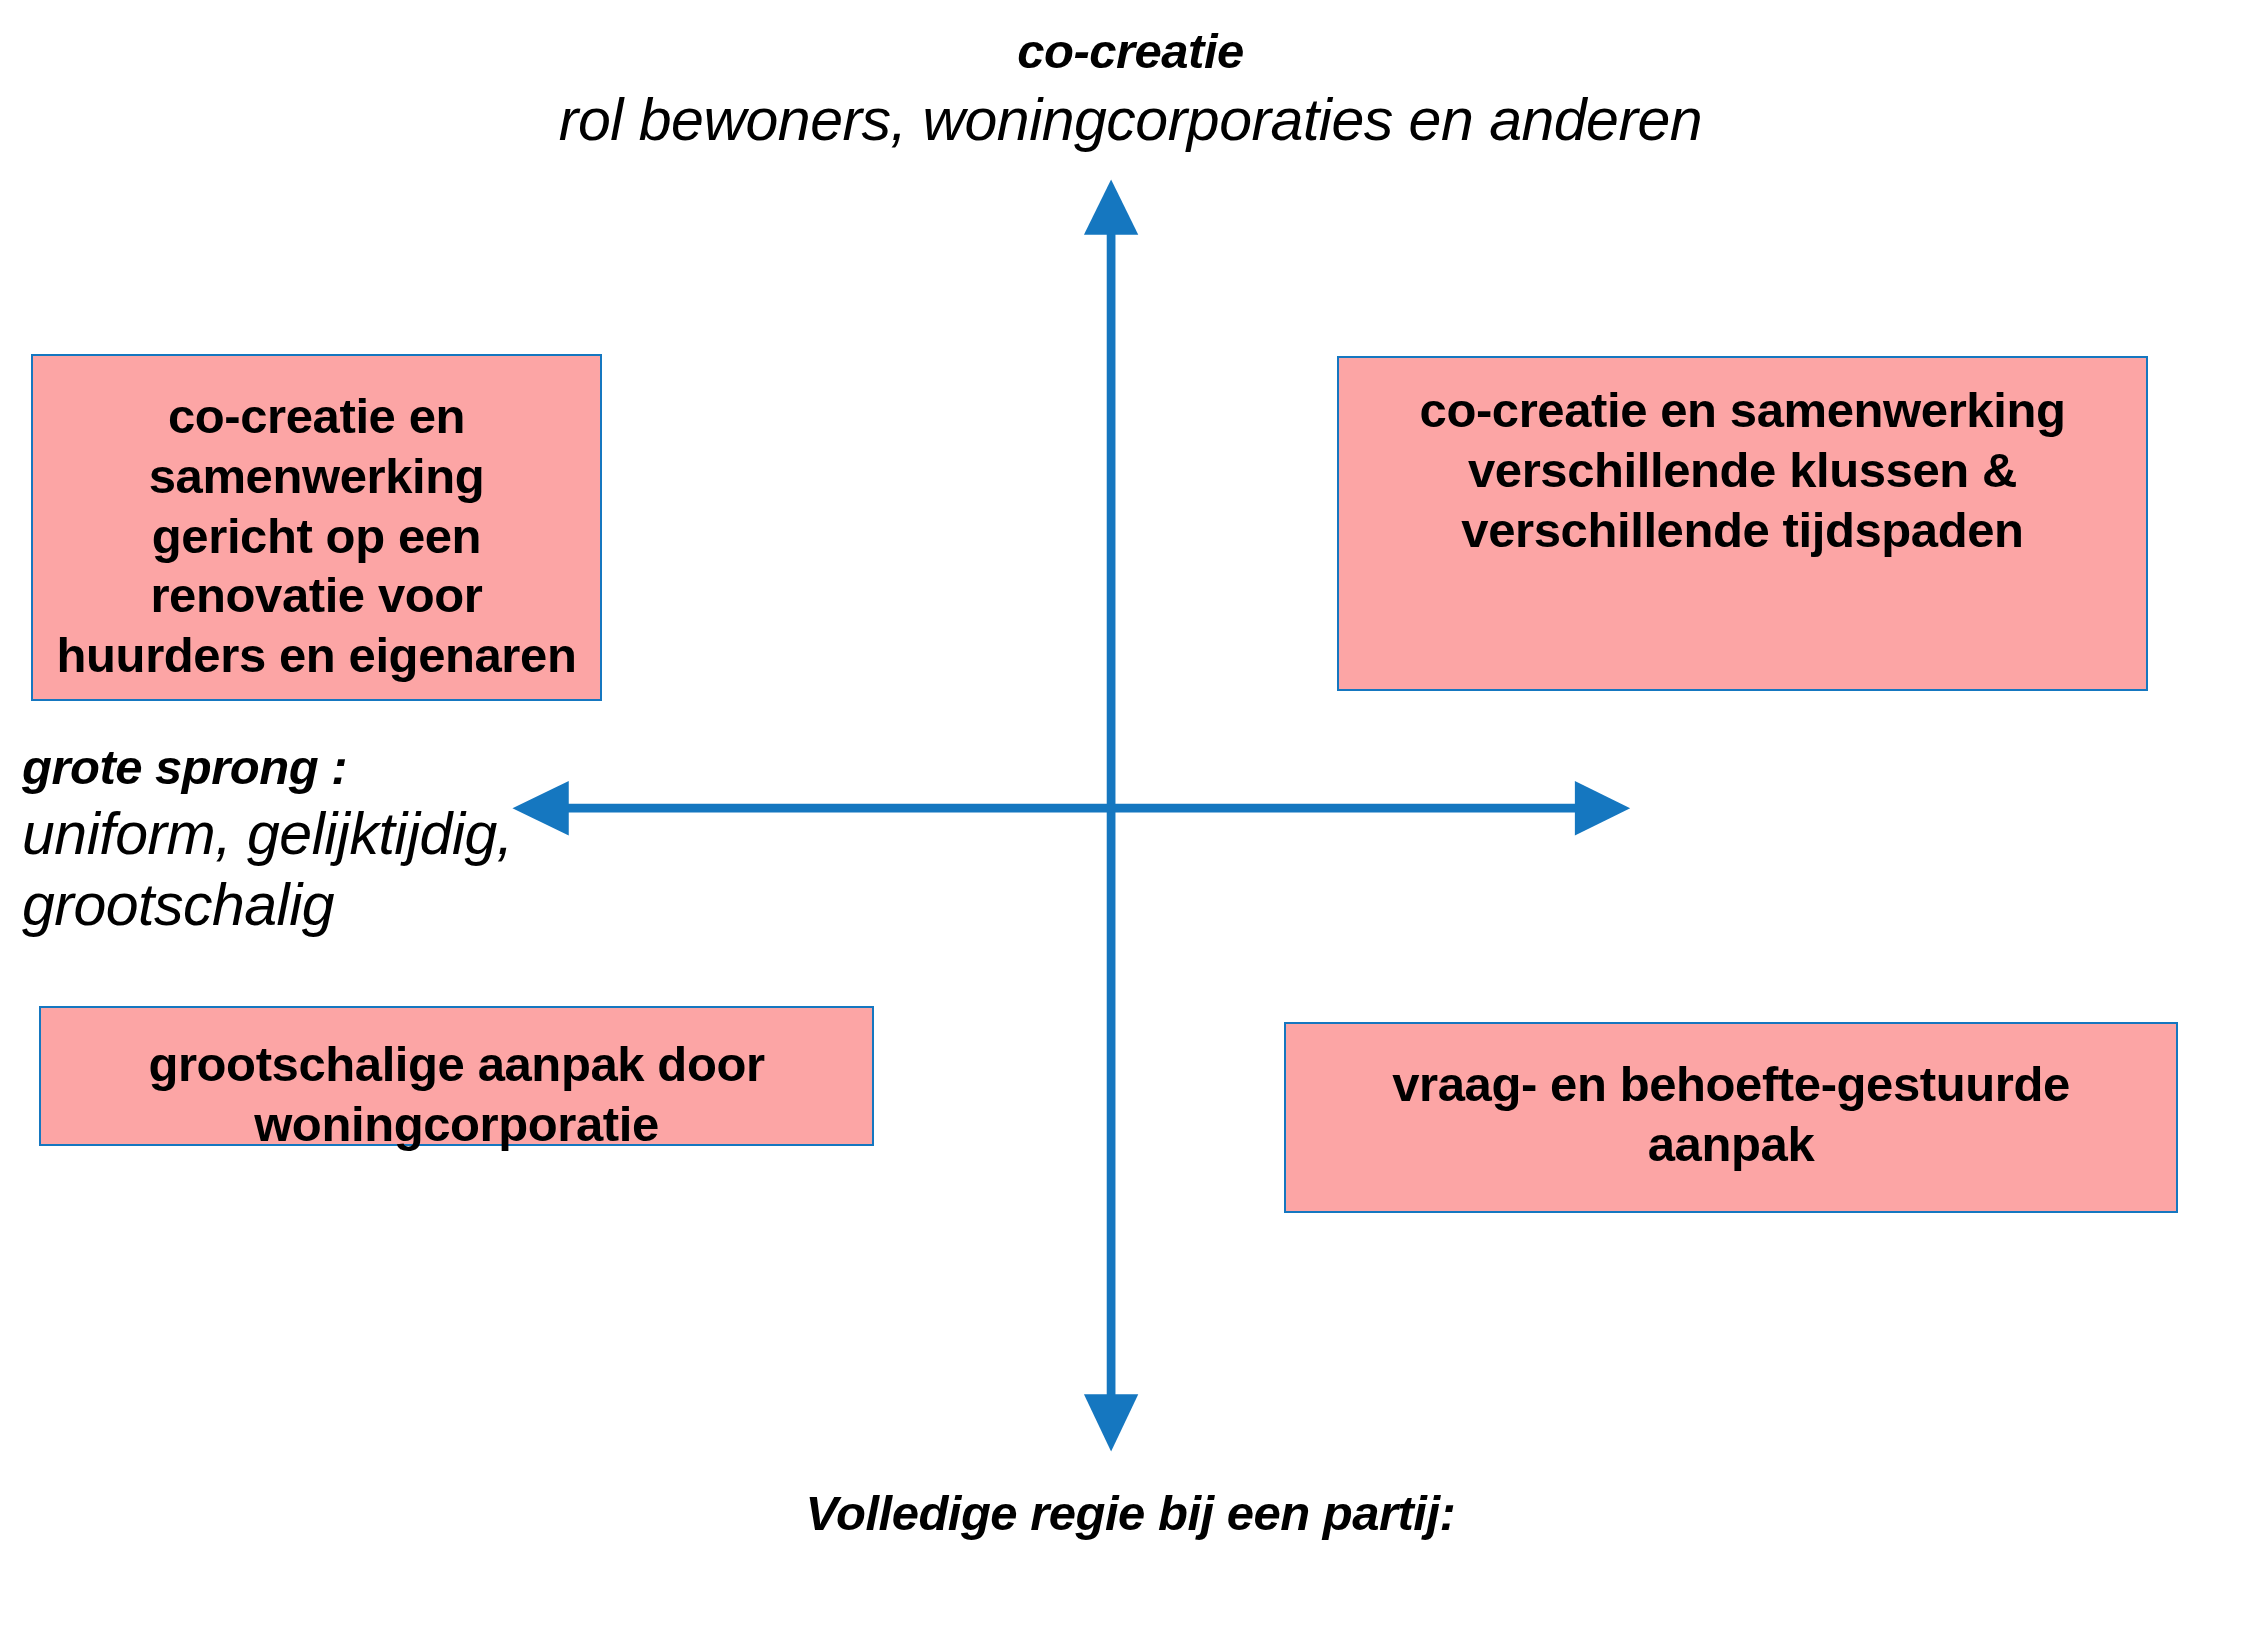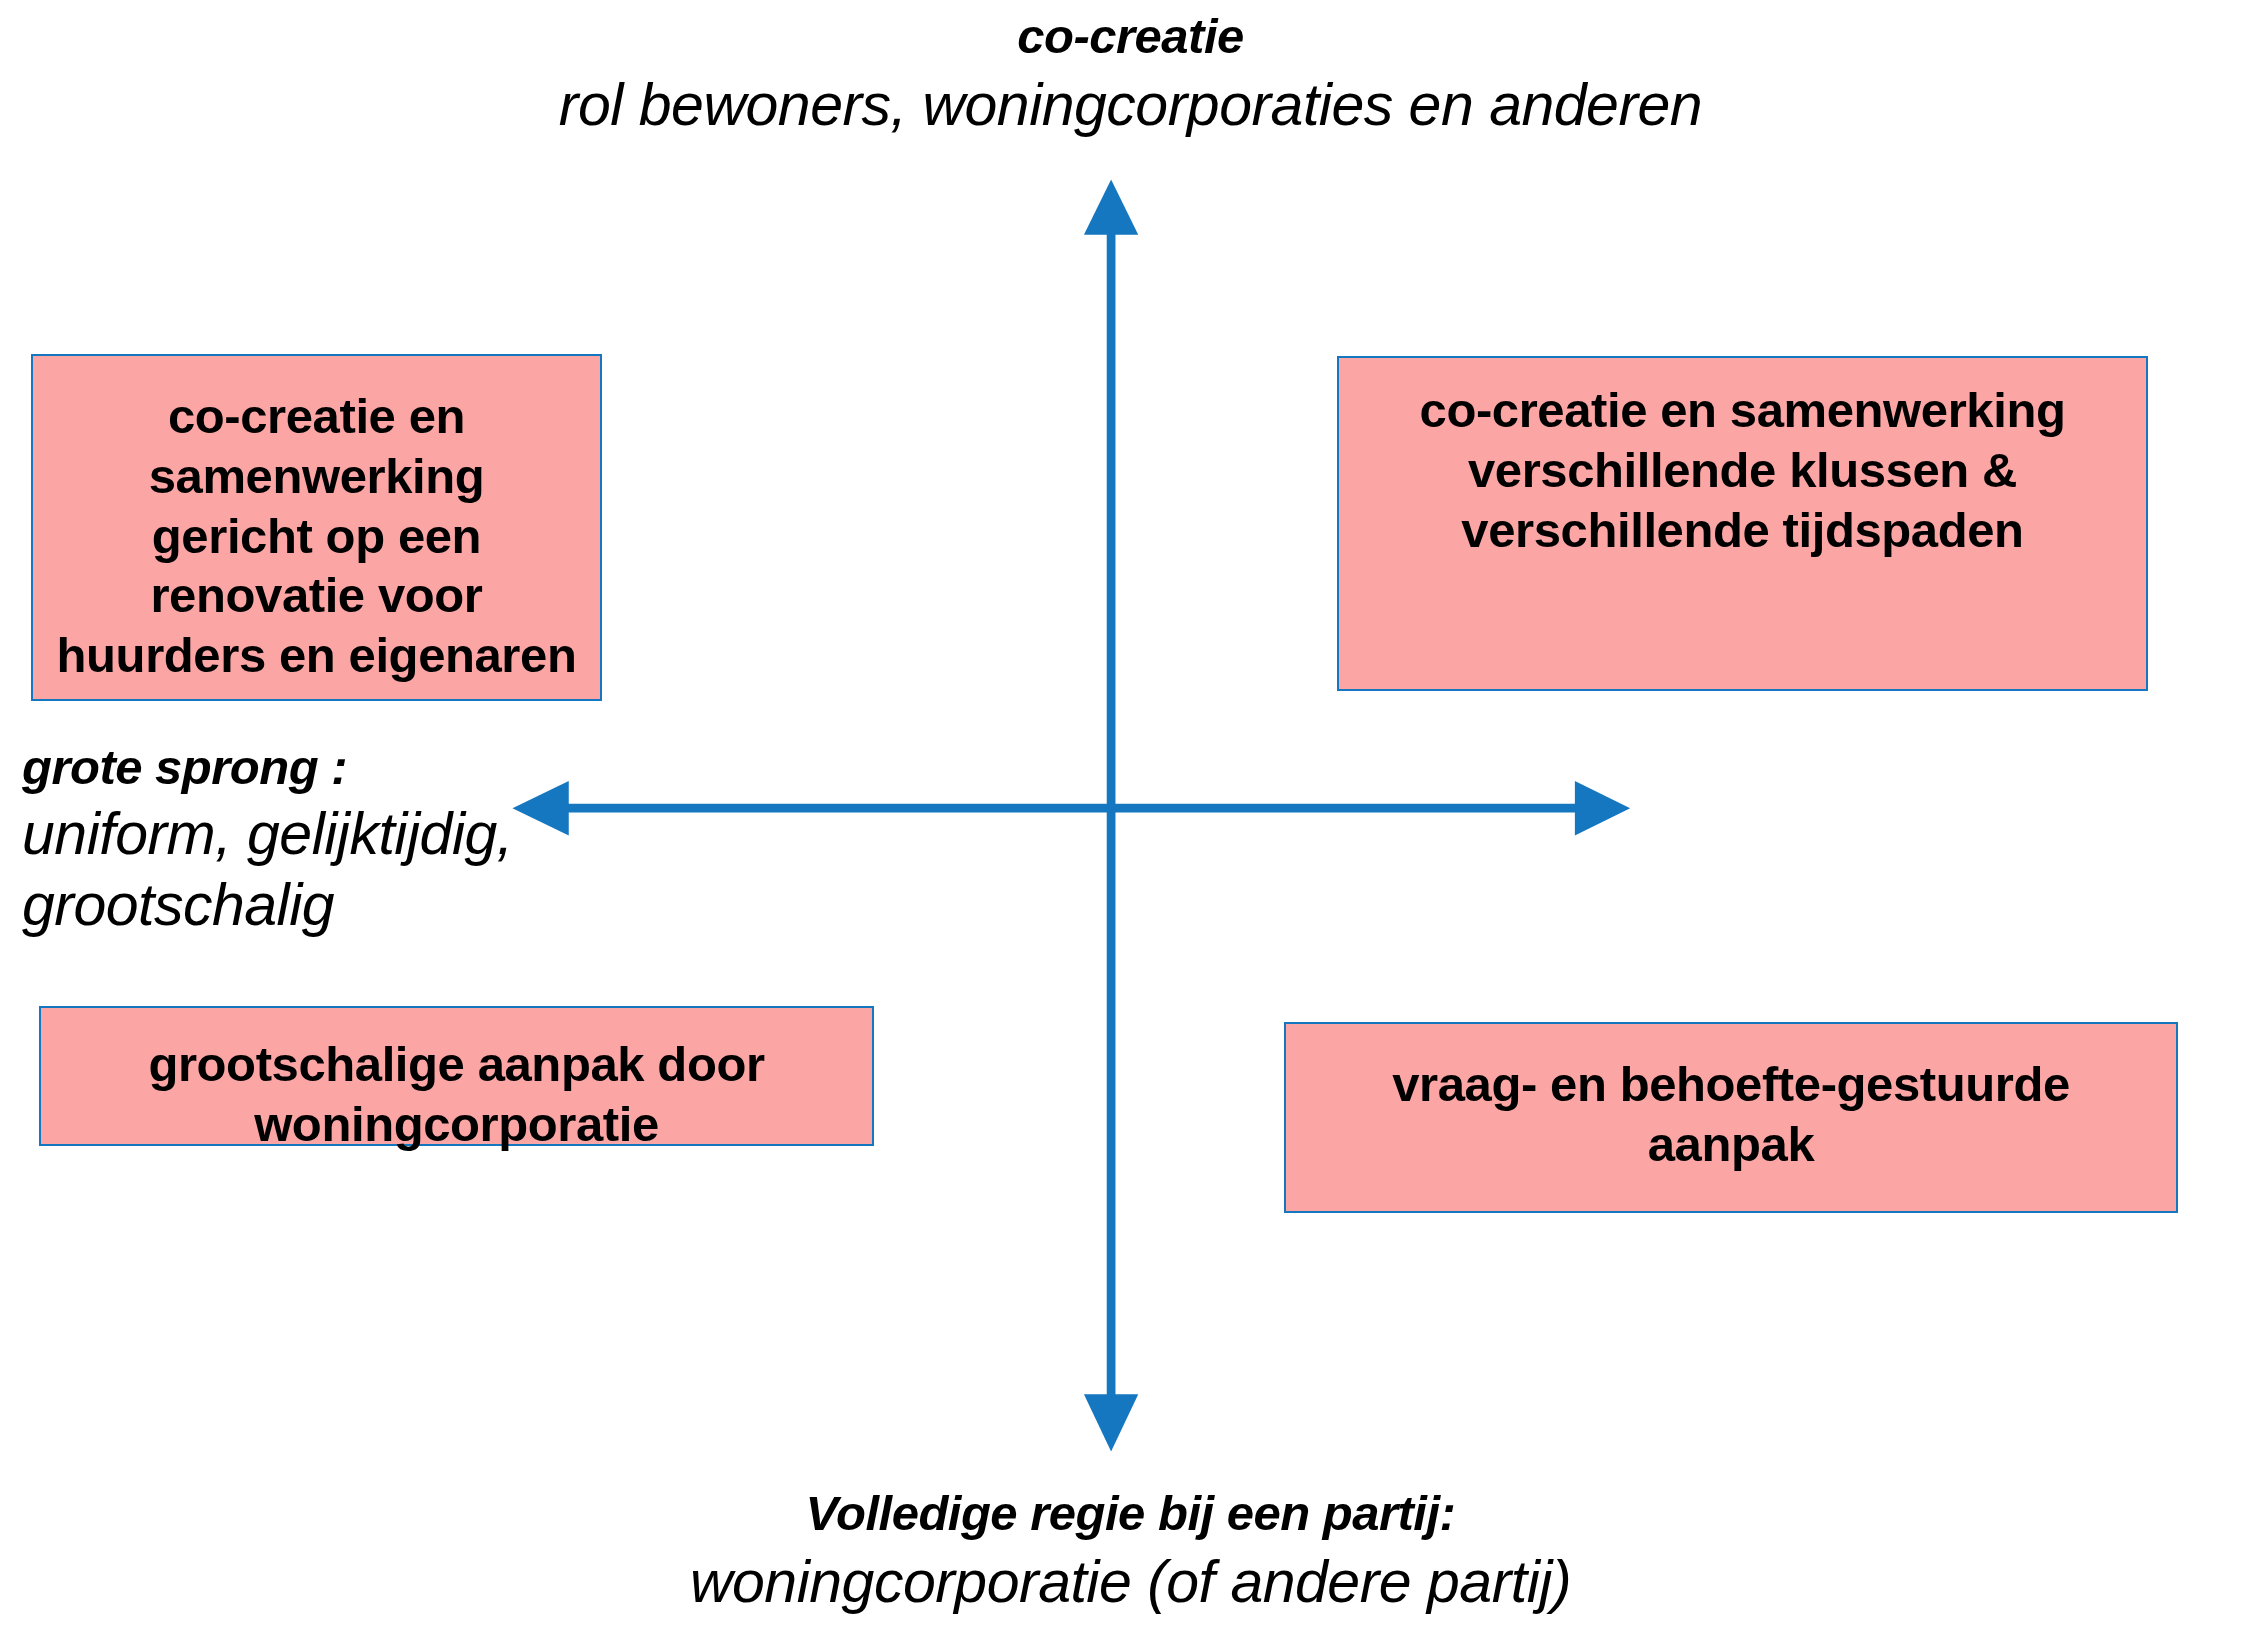--- a/index.html
+++ b/index.html
@@ -78,21 +78,21 @@
     letter-spacing: -0.5px;
     white-space: pre-line;
   }
 
   #label-top {
     left: 0;
     top: 7.8px;
     width: 2261px;
     text-align: center;
   }
-  #label-top .axis-title { display: block; }
+  #label-top .axis-title { display: block; margin-top: 15px; }
   #label-top .axis-sub   { display: block; margin-top: 3.9px; }
 
   #label-bottom {
     left: 0;
     top: 1485px;
     width: 2261px;
     text-align: center;
   }
   #label-bottom .axis-title { display: block; }
   #label-bottom .axis-sub   { display: block; margin-top: 3.9px; }
@@ -142,21 +142,20 @@
 
   <div class="axis-label" id="label-left">
     <span class="axis-title">grote sprong :</span>
     <span class="axis-sub">uniform, gelijktijdig,
 grootschalig</span>
   </div>
 
 
   <div class="axis-label" id="label-bottom">
     <span class="axis-title">Volledige regie bij een partij:</span>
-    <span class="axis-sub">woningcorporatie (of andere partij)</span>
   </div>
 
   <div class="quad-box" id="box-top-left">
     <div class="quad-text">co-creatie en samenwerking
 gericht op een renovatie voor
 huurders en eigenaren</div>
   </div>
 
   <div class="quad-box" id="box-top-right">
     <div class="quad-text">co-creatie en samenwerking

